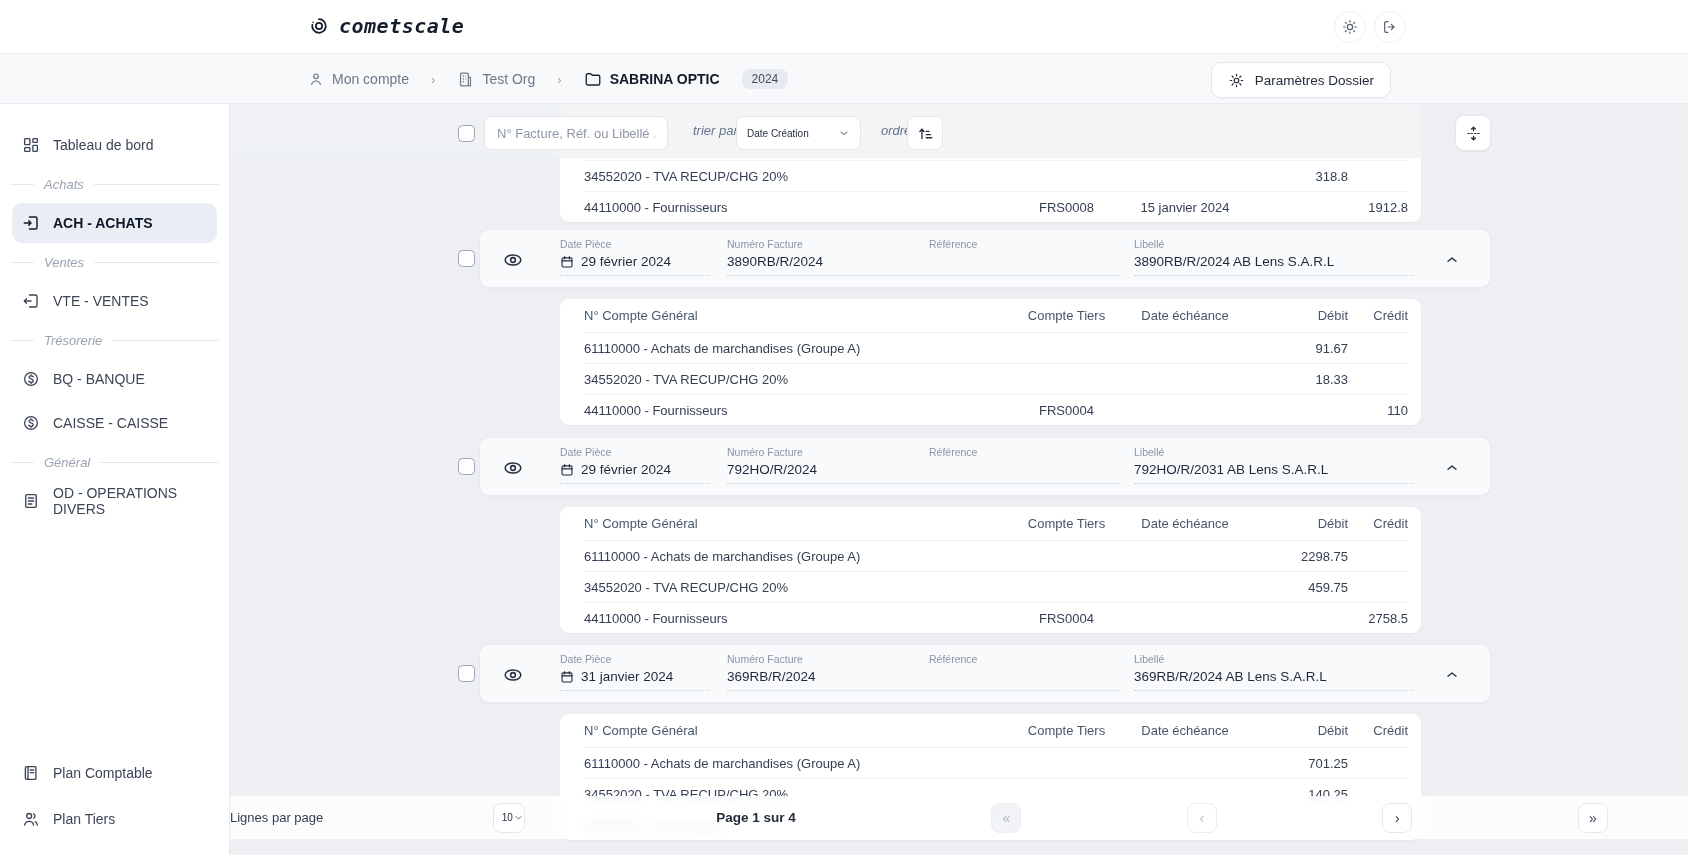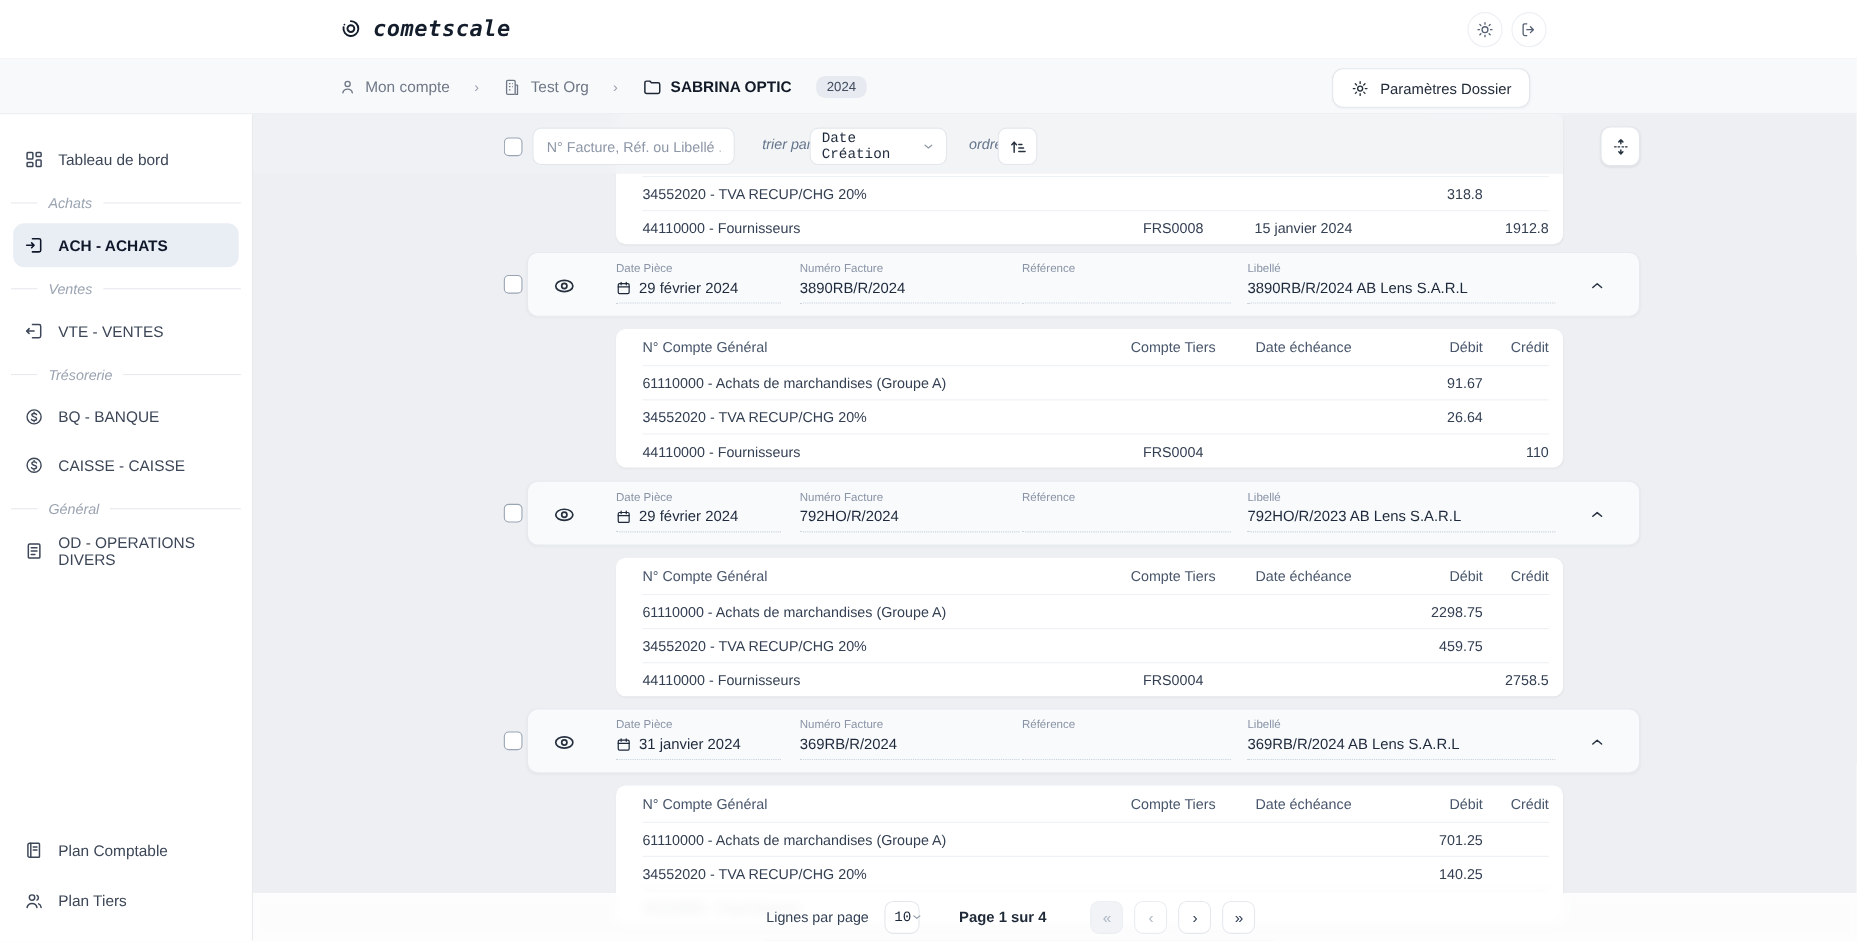--- a/index.html
+++ b/index.html
@@ -49,21 +49,21 @@
                 background:rgba(239,241,244,.82); backdrop-filter:blur(5px); z-index:10; }
   .toolbar { position:absolute; left:228px; top:0; width:1263px; height:54px; z-index:11; }
   .checkbox { width:17px; height:17px; border:1.5px solid #9aa5b4; border-radius:4.5px; background:#fff; cursor:pointer; }
   .toolbar .checkbox { position:absolute; left:0; top:21px; }
   .search-input { position:absolute; left:26px; top:12px; width:184px; height:34px; background:#fff;
                   border:1px solid #e3e7ec; border-radius:8px; padding:0 12px; font-size:13px; color:#1e293b;
                   font-family:"Liberation Sans", sans-serif; }
   .search-input::placeholder { color:#8d97a7; }
   .tool-lbl { position:absolute; top:19px; font-size:13px; font-style:italic; color:#64748b; }
   .select { display:flex; align-items:center; justify-content:space-between; background:#fff;
-            border:1px solid #e3e7ec; border-radius:8px; font-size:13px; color:#1e293b; cursor:pointer;font-family:Liberation Mono, monospace; }
+            border:1px solid #e3e7ec; border-radius:8px; font-size:10px; color:#1e293b; cursor:pointer; }
   .sort-select { position:absolute; left:278px; top:12px; width:125px; height:34px; padding:0 10px; }
   .icon-btn { display:flex; align-items:center; justify-content:center; background:#fff;
               border:1px solid #e3e7ec; border-radius:8px; cursor:pointer; }
   .order-btn { position:absolute; left:449px; top:12px; width:36px; height:34px; }
   .move-btn { position:absolute; left:997px; top:11px; width:36px; height:36px; z-index:12;
               box-shadow:0 1px 2px rgba(16,24,40,.06); border-radius:9px; }
 
   
   .entry { position:absolute; left:0; width:1263px; }
   .entry .checkbox { position:absolute; left:0; top:21px; }
@@ -84,23 +84,23 @@
            box-shadow:0 1px 2px rgba(16,24,40,.04); padding:0 13px 0 24px; overflow:hidden; }
   .trow { display:grid; grid-template-columns:425px 115px 122px 102px 60px; align-items:center; }
   .trow > div:nth-child(2), .trow > div:nth-child(3) { text-align:center; }
   .trow > div:nth-child(4), .trow > div:nth-child(5) { text-align:right; }
   .thead { height:33px; font-size:13px; color:#48566b; }
   .tline { height:31px; font-size:13px; color:#333f52; border-top:1px solid #edf0f4; }
   .tline.blurred { filter:blur(3px); color:#6b7686; }
   .tspacer { height:56px; }
 
   
-  .pagebar { position:absolute; left:0; bottom:0; width:100%; height:43px; z-index:10;
+  .pagebar { position:absolute; left:0; bottom:16px; width:100%; height:43px; z-index:10;
              background:rgba(255,255,255,.82); backdrop-filter:blur(4px);
-             display:flex; align-items:center; justify-content:center; gap:10px; padding-right:80px; }
+             display:flex; align-items:center; justify-content:space-between; gap:10px; padding-right:80px; }
   .pagebar .lbl { font-size:13px; color:#334155; margin-right:4px; }
   .rows-select { width:32px; height:30px; padding:0 8px; }
   .page-info { font-size:13.5px; font-weight:600; color:#1f2937; margin:0 30px 0 26px; }
   .pg-btn { width:30px; height:30px; border-radius:8px; display:flex; align-items:center; justify-content:center;
             font-size:14px; cursor:pointer; border:1px solid #e5e9ee; background:#fff; color:#334155; }
   .pg-btn.disabled { background:#f1f3f6; border-color:#eceff3; color:#aeb7c4; cursor:default; }
 
   svg { display:block; }
 </style>
 </head>
@@ -376,21 +376,21 @@
               <div>61110000 - Achats de marchandises (Groupe A)</div>
               <div></div>
               <div></div>
               <div>91.67</div>
               <div></div>
             </div>
             <div class="trow tline">
               <div>34552020 - TVA RECUP/CHG 20%</div>
               <div></div>
               <div></div>
-              <div>26.64</div>
+              <div>18.33</div>
               <div></div>
             </div>
             <div class="trow tline">
               <div>44110000 - Fournisseurs</div>
               <div>FRS0004</div>
               <div></div>
               <div></div>
               <div>110</div>
             </div>
           </div>
@@ -427,21 +427,21 @@
             </div>
             <div class="fld fld-ref">
               <div class="lab">Référence</div>
               <div class="val">
                   <span></span>
                 </div>
             </div>
             <div class="fld fld-lib">
               <div class="lab">Libellé</div>
               <div class="val">
-                  <span>792HO/R/2023 AB Lens S.A.R.L</span>
+                  <span>792HO/R/2031 AB Lens S.A.R.L</span>
                 </div>
             </div>
             <button class="chev-btn">
               <span>
                 <svg width="16" height="16" viewBox="0 0 24 24" fill="none" stroke="#26303f" stroke-width="2" stroke-linecap="round" stroke-linejoin="round">
                     <path d="M6 14l6-5 6 5"></path>
                   </svg>
               </span>
             </button>
           </div>

